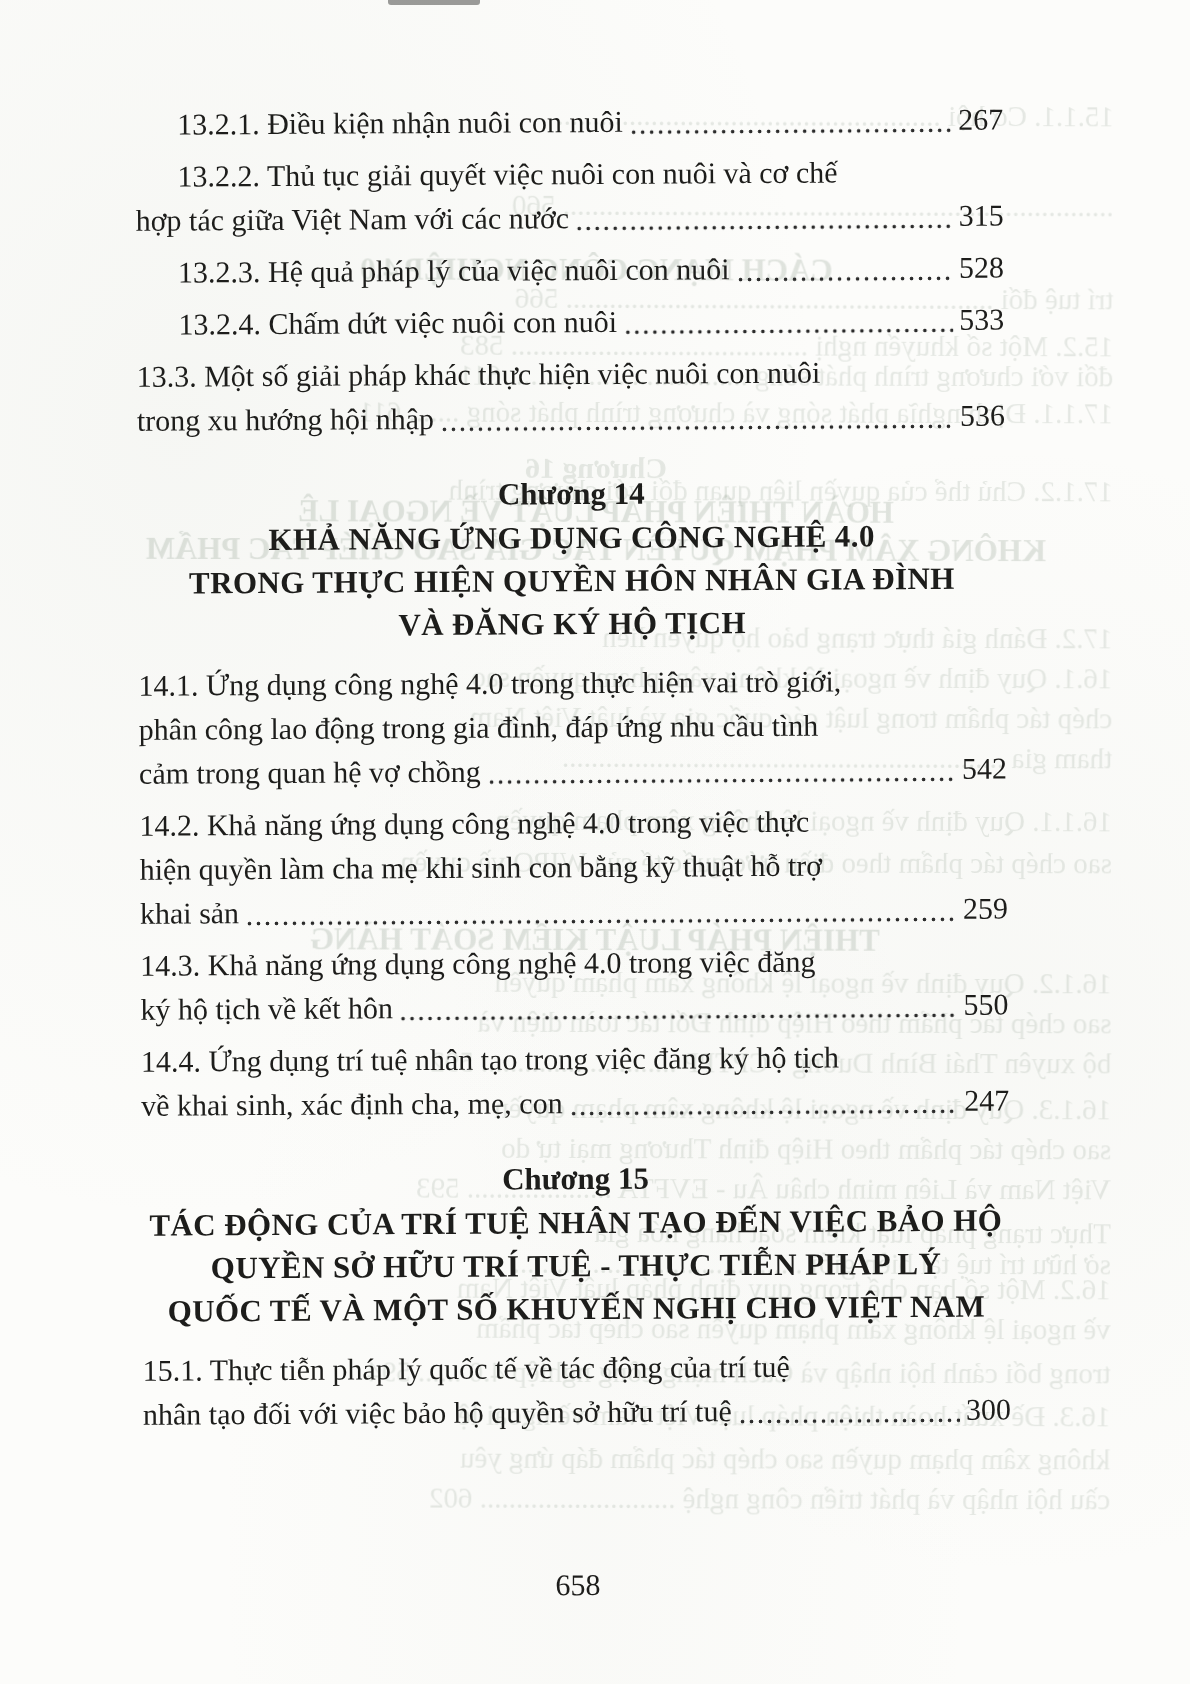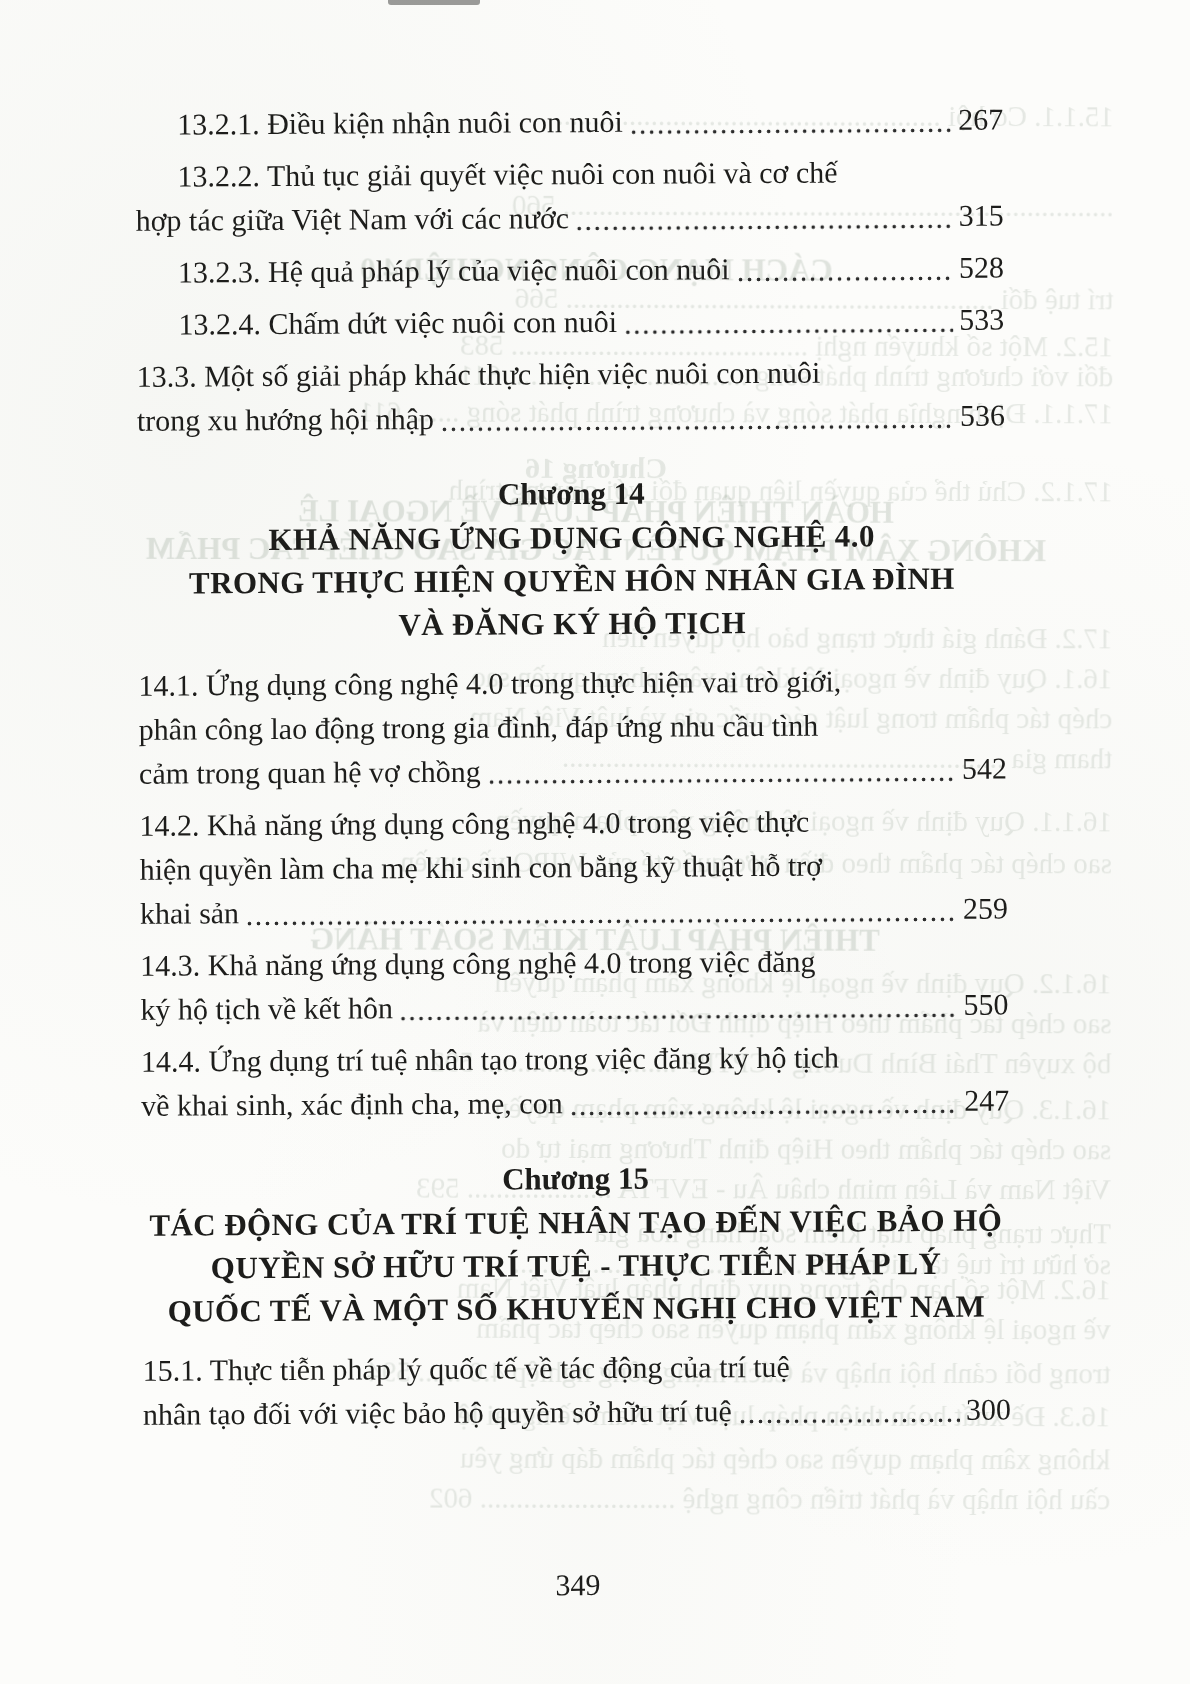--- a/index.html
+++ b/index.html
@@ -167,16 +167,16 @@
         <div class="entry indent-main">
           <div class="line first">15.1. Thực tiễn pháp lý quốc tế về tác động của trí tuệ</div>
           <div class="line last">
             <span class="line-text">nhân tạo đối với việc bảo hộ quyền sở hữu trí tuệ</span>
             <span class="leader"></span>
             <span class="pagenum">300</span>
           </div>
         </div>
       </div>
     <div class="footer">
-      <span>349</span>
+      <span>658</span>
     </div>
   </div>
 </div>
 
 </body></html>

